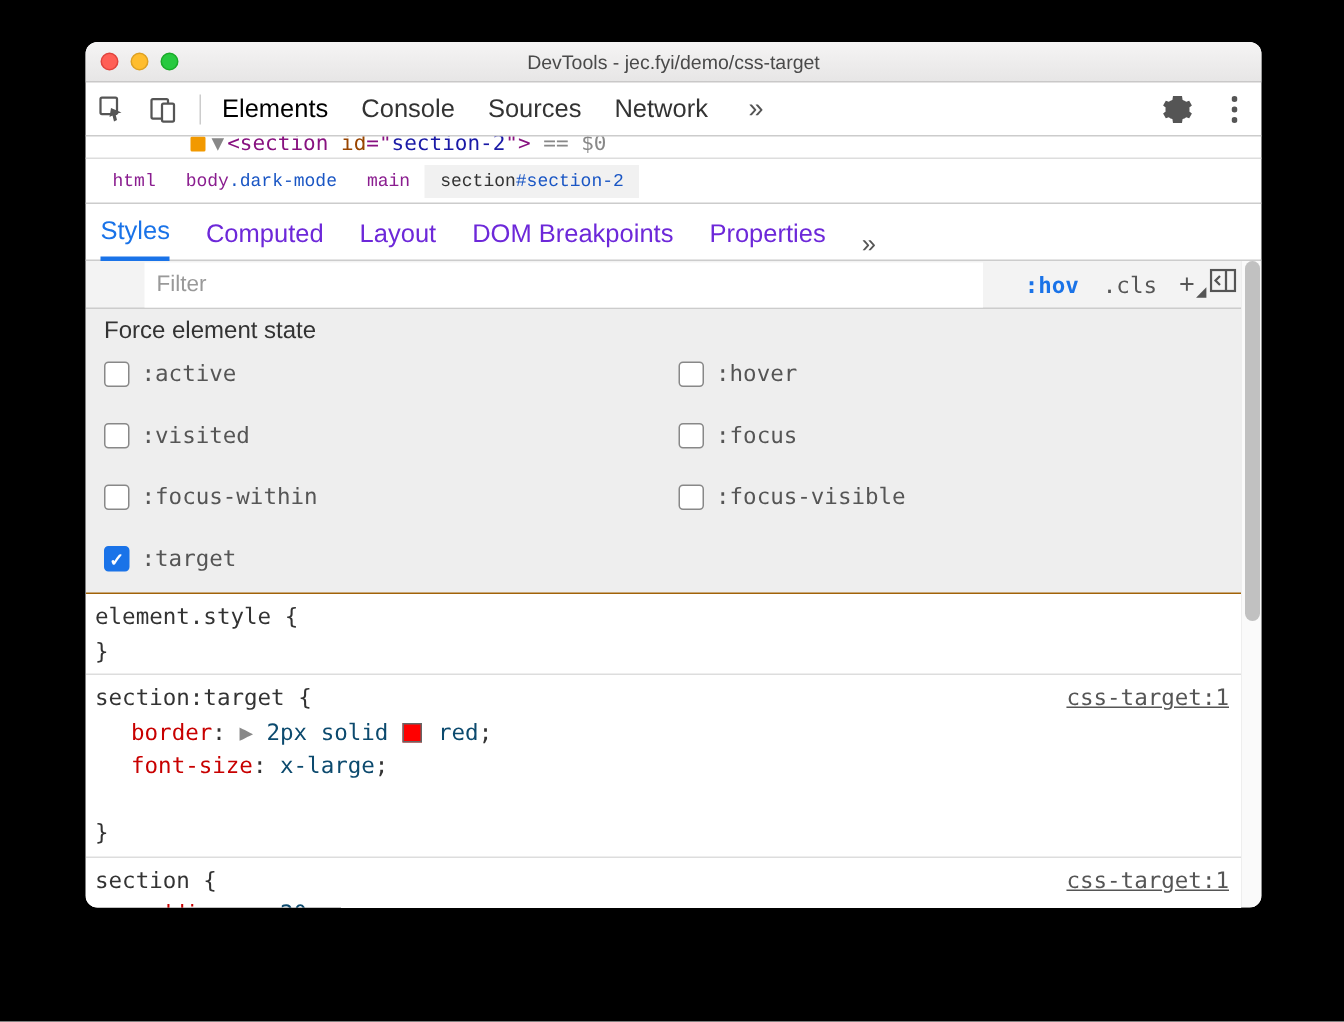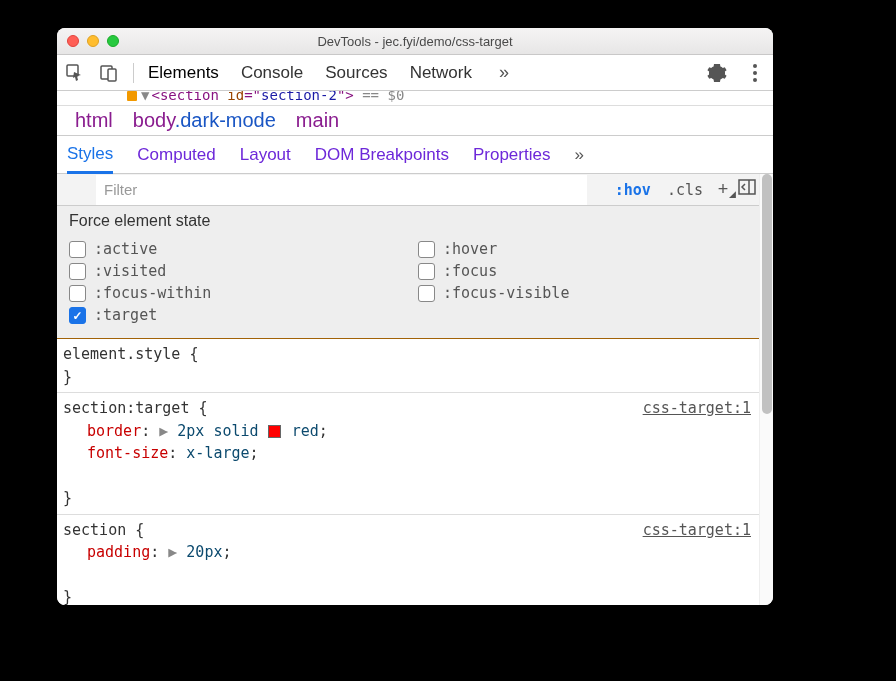--- a/index.html
+++ b/index.html
@@ -8,21 +8,21 @@
     width: 896px;
     height: 681px;
     font-family: -apple-system, "Helvetica Neue", Arial, sans-serif;
     font-size: 15px;
     overflow: hidden;
   }
   .window {
     position: absolute;
     left: 57px;
     top: 28px;
-    width: 716px;
+    width: 784px;
     height: 577px;
     background: #fff;
     border-radius: 8px;
     box-shadow: 0 20px 60px rgba(0,0,0,.5);
     display: flex;
     flex-direction: column;
     overflow: hidden;
   }
   .titlebar {
     height: 27px;
@@ -73,32 +73,32 @@
   .dom-strip .tagc { color:#881280; }
   .dom-strip .attn { color:#994500; }
   .dom-strip .attv { color:#1a1aa6; }
 
   .breadcrumbs {
     height: 30px;
     border-bottom: 1px solid #ccc;
     display: flex;
     align-items: center;
     padding-left: 8px;
-    font-family: Liberation Sans, sans-serif;
-    font-size: 20px;
+    font-family: Liberation Mono, monospace;
+    font-size: 12px;
   }
   .crumb { padding: 4px 10px; color: #8a1d8f; cursor: pointer; }
   .crumb .cls { color: #8a1d8f; }
   .crumb.sel { background: #f1f1f1; }
 
   .subtabs {
     height: 38px;
     border-bottom: 1px solid #ccc;
     display: flex;
-    align-items: center;
+    align-items: flex-end;
     gap: 24px;
     padding: 0 10px;
     font-size: 17px;
   }
   .subtab { color: #6d28d9; cursor: pointer; padding: 7px 0; }
   .subtab.active { color: #1a73e8; border-bottom: 3px solid #1a73e8; margin-bottom: -1px; }
 
   .content-wrap { flex: 1; display: flex; overflow: hidden; }
   .content { flex: 1; overflow: auto; background:#fff; }
   .scrollbar { width: 14px; background: #fafafa; border-left:1px solid #eee; position:relative;}
@@ -112,21 +112,21 @@
     flex:1; height:30px; border:none; background:#fff; margin:1px 0 1px 1px;
     padding:0 8px; font-size:15px; outline:none; color:#333;
   }
   .filterbar input::placeholder{color:#999;}
   .filterbar .fbtn { padding:0 8px; color:#555; font-family:Menlo,monospace; font-size:15px;cursor:pointer;}
   .filterbar .hov { color:#1a73e8; font-weight:bold;margin-left:20px;}
   .filterbar .iconbtn { width:24px;text-align:center;color:#555;cursor:pointer;font-size:18px;}
 
   .force-panel { background:#eee; padding:6px 12px 14px 12px; border-bottom:1px solid #a16207;}
   .force-title { font-size:16px; color:#333; margin-bottom:10px; }
-  .force-grid { display:grid; grid-template-columns:1fr 1fr; gap:4px 20px; }
+  .force-grid { display:grid; grid-template-columns:1fr 1fr; gap:23px 20px; }
   .chk { display:flex; align-items:center; gap:8px; font-family:Menlo,monospace; font-size:15px; color:#555; cursor:pointer;}
   .chk .box {
     width:17px;height:17px;border:1.5px solid #888;border-radius:3px;background:#fff;
     display:flex;align-items:center;justify-content:center;
   }
   .chk.checked .box { background:#1a73e8; border-color:#1a73e8; color:#fff; }
   .chk.checked .box::after { content:"✓"; font-size:12px; font-weight:bold; font-family:system-ui;}
 
   .rule { border-bottom:1px solid #ddd; padding:4px 8px 4px 6px; font-family:Menlo,monospace; font-size:15px; line-height:1.5; color:#333; position:relative;}
   .rule .src { position:absolute; right:8px; top:4px; color:#555; text-decoration:underline; cursor:pointer;font-size:15px;}
@@ -189,20 +189,21 @@
   </div>
 
   <div class="dom-strip">
     <span class="dot2"></span><span class="tri">▼</span><span class="tagc">&lt;<span>section</span></span> <span class="attn">id</span><span class="tagc">="</span><span class="attv">section-2</span><span class="tagc">"&gt;</span><span> == $0</span>
   </div>
 
   <div class="breadcrumbs">
     <span class="crumb"><span>html</span></span>
     <span class="crumb"><span>body</span><span class="cls" style="color:#1a56c4">.dark-mode</span></span>
     <span class="crumb"><span>main</span></span>
+    <span class="crumb sel"><span>section</span><span style="color:#1a56c4">#section-2</span></span>
   </div>
 
   <div class="subtabs">
     <span class="subtab active">Styles</span>
     <span class="subtab">Computed</span>
     <span class="subtab">Layout</span>
     <span class="subtab">DOM Breakpoints</span>
     <span class="subtab">Properties</span>
     <span style="color:#555;">»</span>
   </div>

